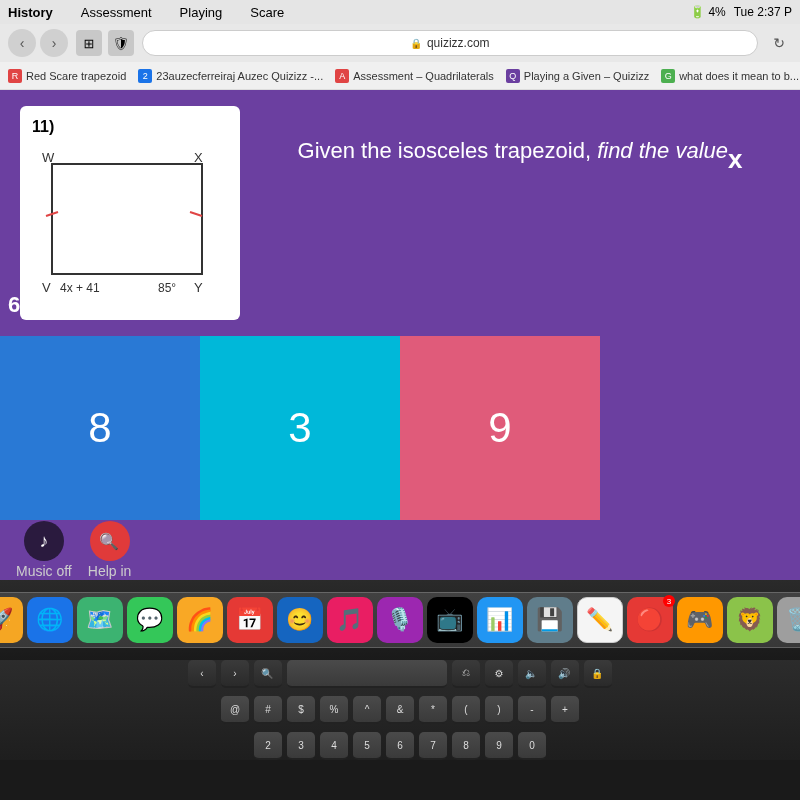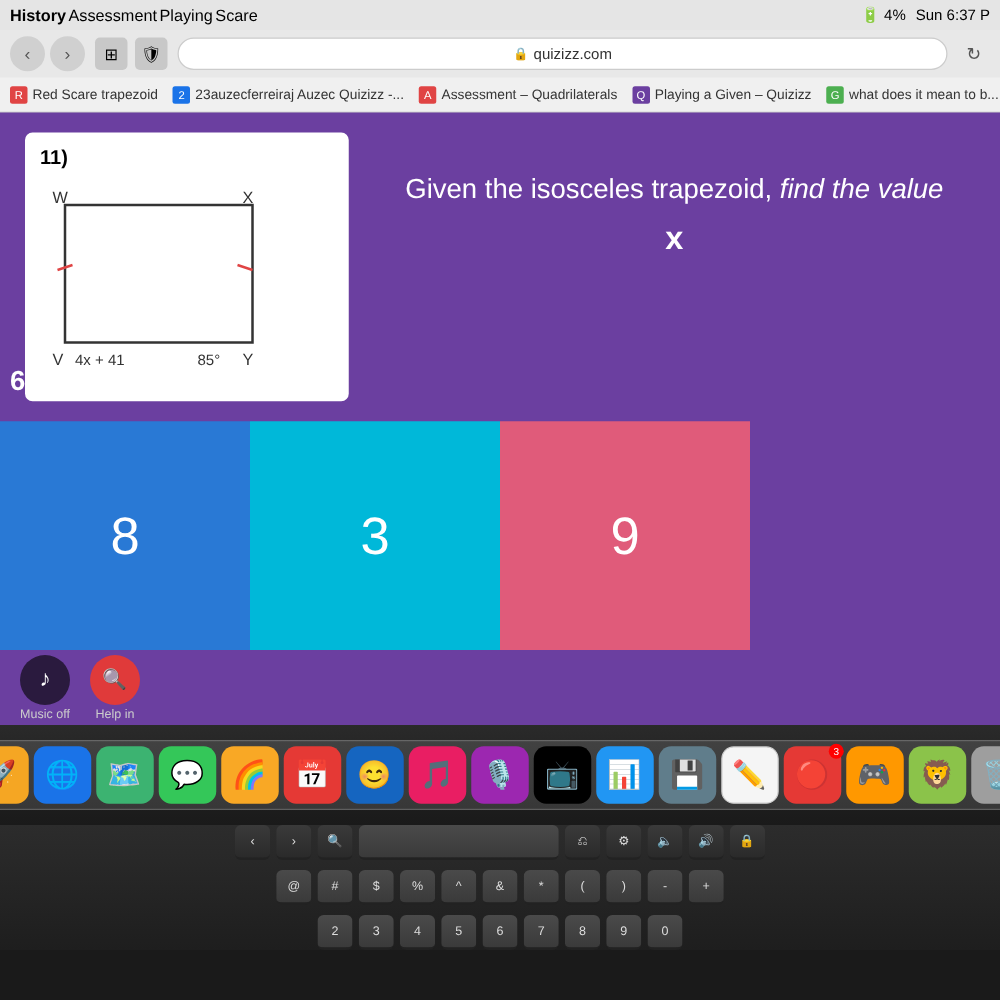--- a/index.html
+++ b/index.html
@@ -20,21 +20,21 @@
       align-items: center;
       padding: 0 8px;
       font-size: 13px;
       gap: 16px;
       position: relative;
       z-index: 100;
     }
     .menu-bar-left {
       display: flex;
       align-items: center;
-      gap: 2px;
+      gap: 28px;
     }
     .menu-item {
       font-size: 13px;
       color: #000;
       cursor: pointer;
     }
     .menu-item.bold { font-weight: 600; }
     .menu-bar-right {
       position: absolute;
       right: 8px;
@@ -163,43 +163,42 @@
       align-items: flex-start;
       padding: 16px 20px;
       gap: 20px;
       flex: 1;
     }
 
     
     .diagram-container {
       background: #fff;
       border-radius: 6px;
-      width: 259px;
+      width: 220px;
       min-height: 200px;
       padding: 12px;
       flex-shrink: 0;
       position: relative;
     }
     .problem-number {
       font-size: 16px;
       font-weight: bold;
       color: #000;
       margin-bottom: 8px;
     }
     .diagram-svg {
       width: 190px;
       height: 160px;
     }
 
     
     .question-text-area {
       flex: 1;
       display: flex;
-      flex-direction: column;
-      align-items: center;
+      flex-direction: row;
       justify-content: center;
       padding-top: 30px;
     }
     .question-text {
       color: #fff;
       font-size: 22px;
       font-weight: 500;
       text-align: center;
       line-height: 1.4;
     }
@@ -258,21 +257,21 @@
       height: 40px;
       border-radius: 50%;
       display: flex;
       align-items: center;
       justify-content: center;
       font-size: 18px;
     }
     .control-icon-dark { background: #2a1a3e; }
     .control-icon-red { background: #e03a3a; }
     .control-label {
-      font-size: 10px;
+      font-size: 14px;
       color: #ccc;
     }
 
     
     .dock-area {
       width: 100%;
       height: 80px;
       background: linear-gradient(180deg, #2a2a2a 0%, #1a1a1a 100%);
       display: flex;
       align-items: center;
@@ -341,21 +340,21 @@
 
 <div class="menu-bar">
   <div class="menu-bar-left">
     <span class="menu-item bold">History</span>
     <span class="menu-item">Assessment</span>
     <span class="menu-item">Playing</span>
     <span class="menu-item">Scare</span>
   </div>
   <div class="menu-bar-right">
     <span>🔋 4%</span>
-    <span>Sun 6:37 P</span>
+    <span>Tue 2:37 P</span>
   </div>
 </div>
 
 <div class="browser-chrome">
   <div class="browser-toolbar">
     <div class="nav-buttons">
       <button class="nav-btn">‹</button>
       <button class="nav-btn">›</button>
     </div>
     <div class="tab-icons">

